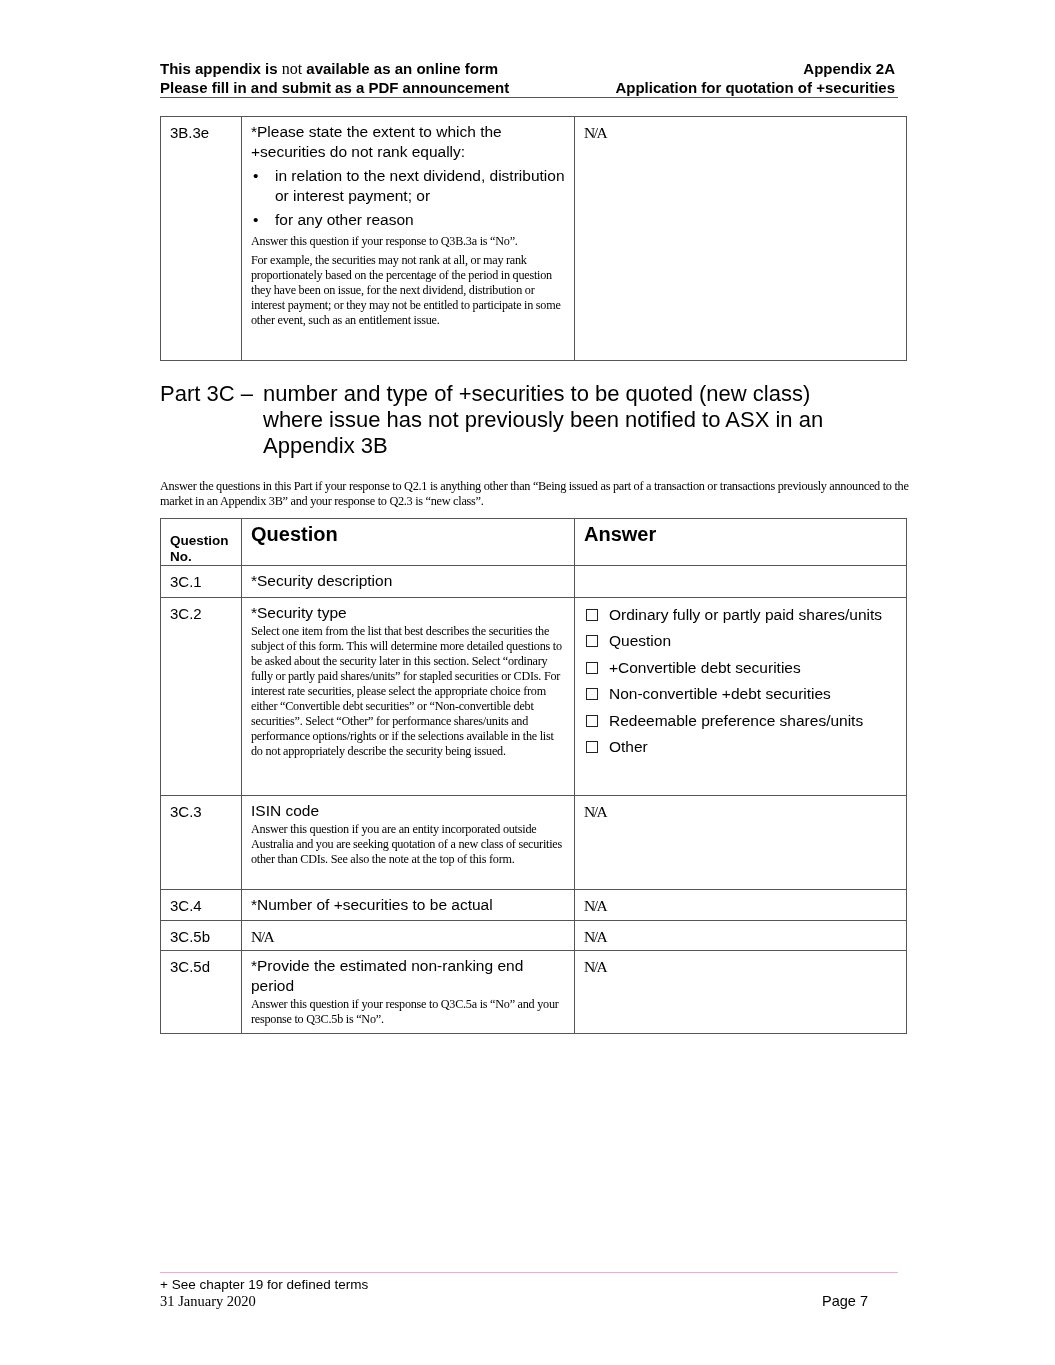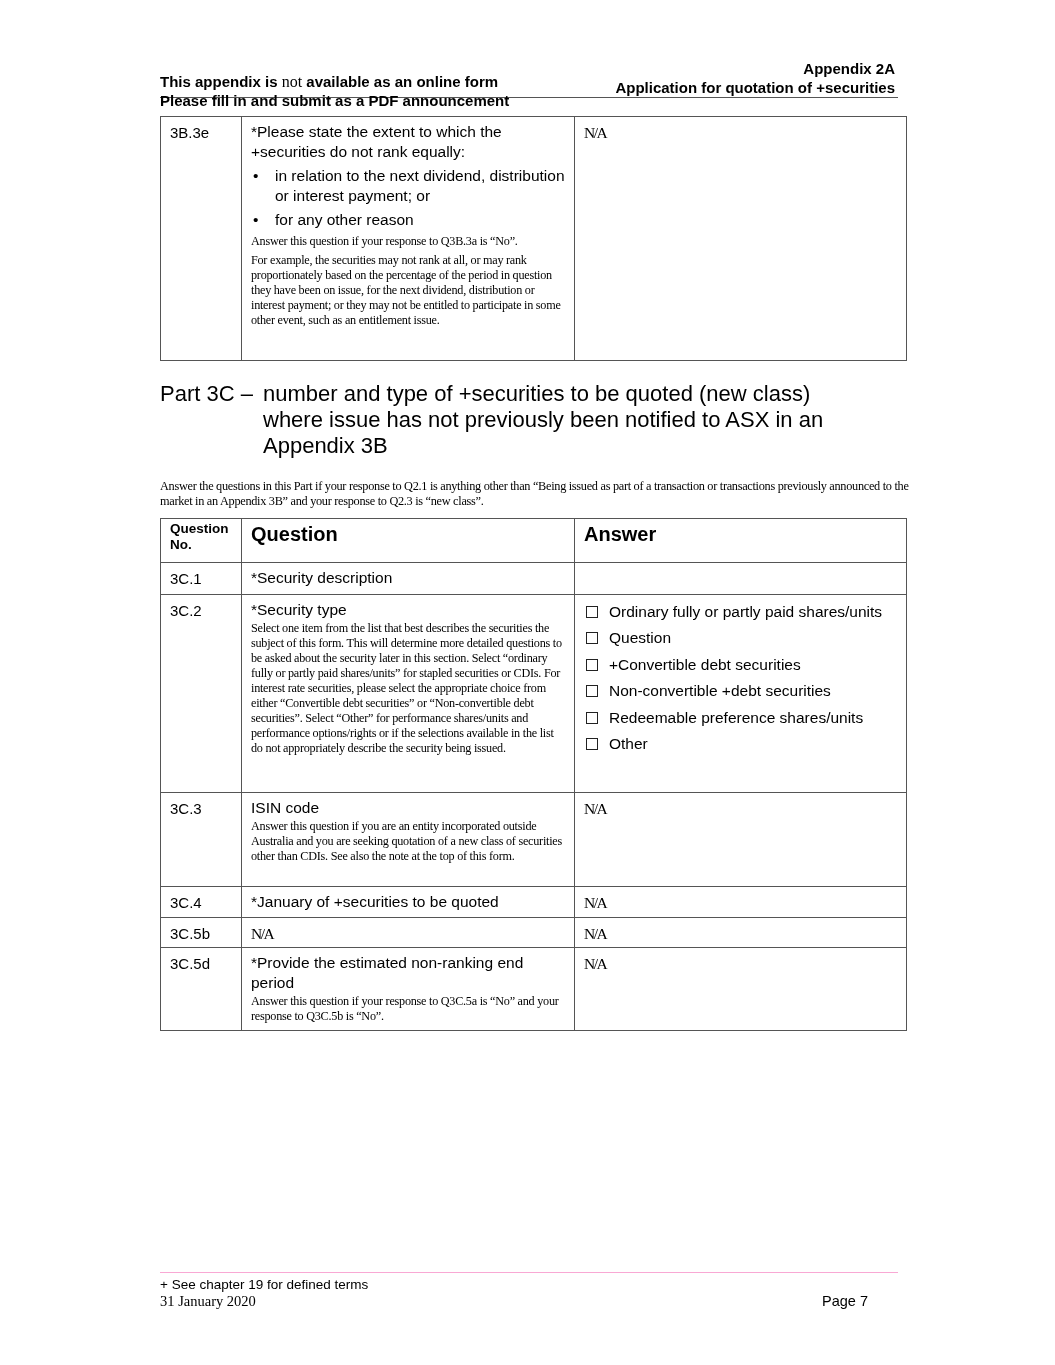--- a/index.html
+++ b/index.html
@@ -1,21 +1,21 @@
 <!DOCTYPE html>
 <html><head>
 <meta charset="utf-8">
 <style>
   html, body { margin: 0; padding: 0; background: #ffffff; }
   body { width: 1055px; height: 1365px; position: relative; color: #000; font-family: "Liberation Sans", sans-serif; }
 
   
   .page-header { position: absolute; left: 160px; top: 59px; width: 738px; height: 38px; border-bottom: 1.5px solid #555; }
   .page-header .hl, .page-header .hr { position: absolute; top: 0; font-weight: bold; font-size: 15px; line-height: 19px; }
-  .page-header .hl { left: 0; margin-top: 13px; }
+  .page-header .hl { left: 0; }
   .page-header .hr { right: 3px; text-align: right; }
   .page-header .not { font-family: "Liberation Serif", serif; font-weight: normal; font-size: 16px; }
 
   table { border-collapse: collapse; position: absolute; left: 160px; table-layout: fixed; }
   td { border: 1px solid #555; vertical-align: top; padding: 0; }
   .c1 { width: 81px; }
   .c2 { width: 333px; }
   .c3 { width: 332px; }
 
   .qno { font-size: 15px; padding: 6px 9px 0 9px; line-height: 19px; }
@@ -32,21 +32,21 @@
 
   
   .part-heading { position: absolute; left: 160px; top: 381px; font-size: 22px; line-height: 26px; width: 720px; }
   .part-heading .prefix { position: absolute; left: 0; top: 0; }
   .part-heading .rest { position: absolute; left: 103px; top: 0; width: 610px; }
   .part-intro { position: absolute; left: 160px; top: 479px; width: 750px; font-family: "Liberation Serif", serif; font-size: 12.3px; line-height: 15px; letter-spacing: -0.3px; }
 
   
   #table-3c { top: 518px; }
   .hdr-cell { font-weight: bold; font-size: 20px; padding: 6px 9px 0 9px; line-height: 18px; }
-  .hdr-cell.small { font-size: 13.5px; line-height: 16px; padding-top: 2px; }
+  .hdr-cell.small { font-size: 13.5px; line-height: 16px; padding-top: 14px; }
 
   .checklist { padding: 4px 9px 0 9px; }
   .check-item { display: flex; align-items: center; font-size: 15.5px; height: 26.5px; }
   .checkbox { width: 10px; height: 10px; border: 1px solid #222; margin-right: 11px; margin-left: 2px; flex: none; }
 
   
   .page-footer { position: absolute; left: 160px; top: 1272px; width: 738px; border-top: 1px solid #f9a8d4; }
   .page-footer .f1 { font-size: 13.5px; line-height: 16px; margin-top: 4px; }
   .page-footer .f2 { font-family: "Liberation Serif", serif; font-size: 14.5px; line-height: 17px; }
   .page-footer .f3 { position: absolute; right: 30px; top: 20px; font-size: 14.5px; margin-left: 16px; }
@@ -155,21 +155,21 @@
     <td class="qno">3C.3</td>
     <td class="qtxt">
       <div>ISIN code</div>
       <div class="note" style="margin-top:2px">Answer this question if you are an entity incorporated outside Australia and you are seeking quotation of a new class of securities other than CDIs. See also the note at the top of this form.</div>
     </td>
     <td class="ans">N/A</td>
   </tr>
 
   <tr style="height:30px">
     <td class="qno">3C.4</td>
-    <td class="qtxt">*January of +securities to be quoted</td>
+    <td class="qtxt">*Number of +securities to be actual</td>
     <td class="ans">N/A</td>
   </tr>
 
 
   <tr style="height:30px">
     <td class="qno">3C.5b</td>
     <td class="ans" style="padding-left:9px">N/A</td>
     <td class="ans">N/A</td>
   </tr>
 

